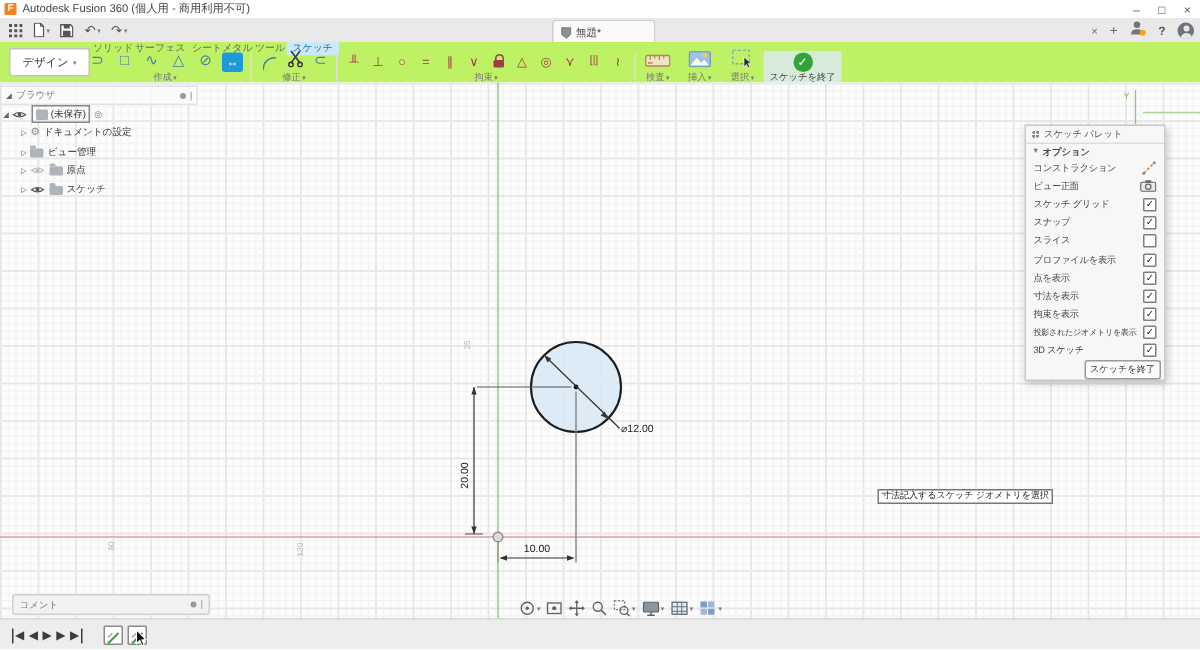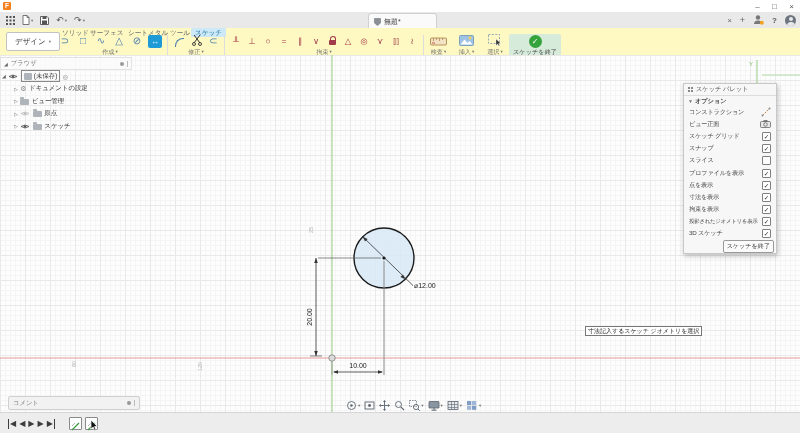--- a/index.html
+++ b/index.html
@@ -22,21 +22,21 @@
   .caret{font-size:4.5px;color:#777;}
   #doctab{left:368px;top:1px;height:15px;width:62px;background:#fafafa;border:1px solid #d0d0d0;
           border-bottom:none;border-radius:3px 3px 0 0;display:flex;align-items:center;gap:3px;
           padding-left:5px;font-size:7px;color:#444;}
   .tr-right{right:4px;top:0;height:16px;display:flex;align-items:center;gap:8px;color:#666;}
   #avatar{width:11px;height:11px;border-radius:50%;background:#6d7680;position:relative;overflow:hidden;}
   #avatar::before{content:"";position:absolute;left:3.5px;top:2px;width:4px;height:4px;border-radius:50%;background:#e8e8e8;}
   #avatar::after{content:"";position:absolute;left:1.5px;top:7px;width:8px;height:5px;border-radius:4px 4px 0 0;background:#e8e8e8;}
 
   
-  #ribbon{top:28px;left:0;right:0;height:27px;background:#fef9c3;border-bottom:1px solid #d5d5d5;}
+  #ribbon{top:28px;left:0;right:0;height:27px;background:#bef264;border-bottom:1px solid #d5d5d5;}
   #design-btn{left:6px;top:4px;width:52px;height:17px;background:#fff;border:1px solid #c2c2c2;
               border-radius:2px;display:flex;align-items:center;justify-content:center;gap:3px;
               font-size:7.5px;color:#333;}
   .rtab{top:0;font-size:6.6px;color:#666;height:9px;line-height:9px;}
   .rtab.active{background:#cde8f7;color:#15719f;padding:0 4px;border-radius:1px;}
   #rgroups{left:56px;top:6px;display:flex;align-items:flex-start;}
   .rgroup{display:flex;flex-direction:column;align-items:center;}
   .ricons{display:flex;align-items:center;height:14px;}
   .rlabel{font-size:6.2px;color:#777;height:7px;line-height:7px;display:flex;gap:1px;align-items:center;}
   .cicon{width:18px;text-align:center;font-size:10px;color:#4a7dae;line-height:14px;}
@@ -118,20 +118,21 @@
   .pb.bend{border-right:1.5px solid #3c3c3c;padding-right:1px;}
   .feat{width:11px;height:11px;background:#fff;border:1px solid #8a8a8a;border-radius:1px;position:relative;}
 </style>
 </head>
 <body>
 
 <div id="app">
 
   <div id="titlebar" class="abs">
     <div id="fusion-logo">F</div>
+    <span>Autodesk Fusion 360 (個人用 - 商用利用不可)</span>
     <span style="flex:1"></span>
     <span class="winbtn">–</span>
     <span class="winbtn">□</span>
     <span class="winbtn">×</span>
   </div>
 
   <div id="tabrow" class="abs">
     <div class="flex" style="height:16px;padding-left:6px;gap:7px;">
       <span class="qicon">
         <svg width="9" height="9">

